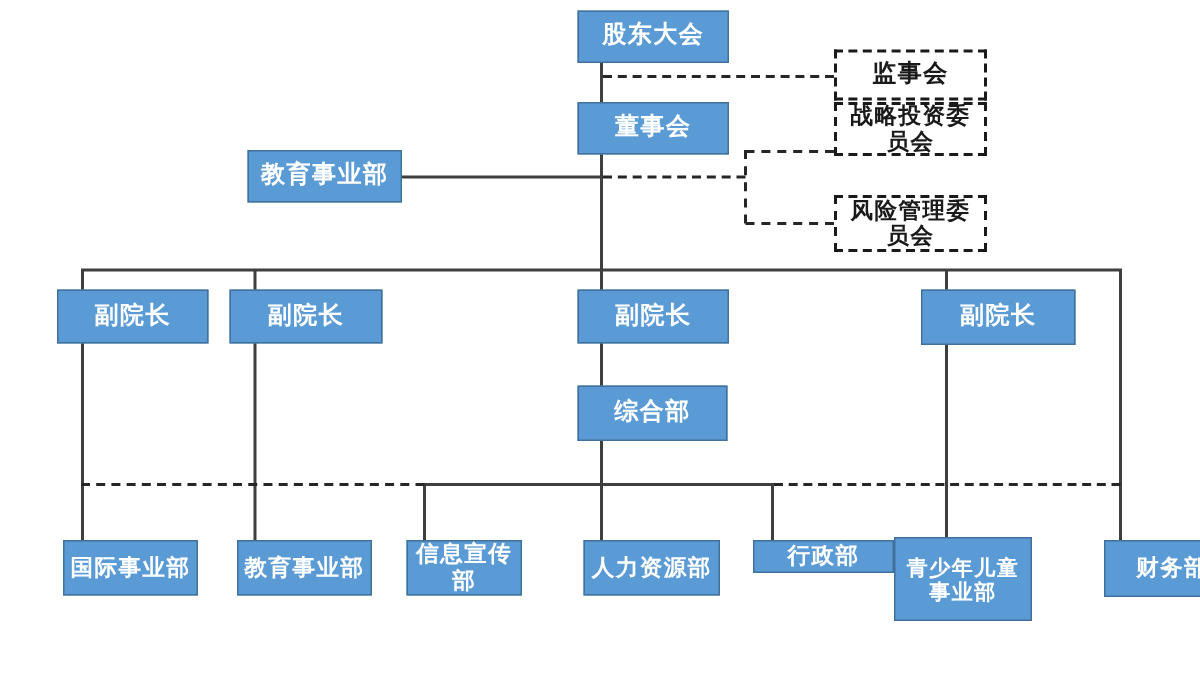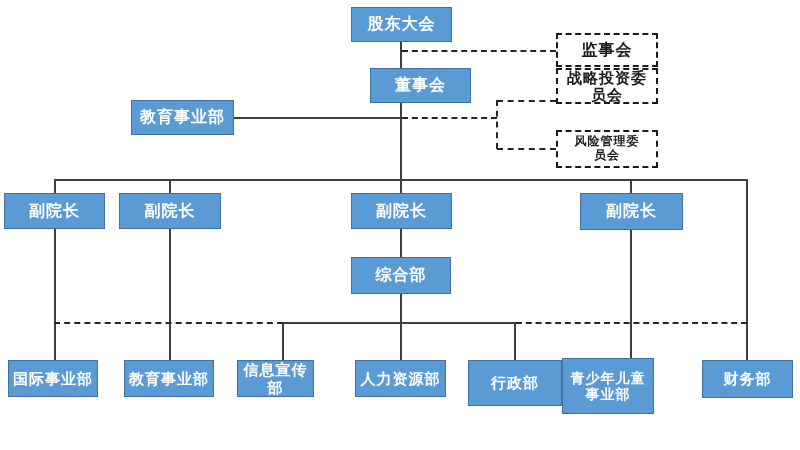--- a/index.html
+++ b/index.html
@@ -12,52 +12,53 @@
   .node{
     position:absolute;box-sizing:border-box;z-index:2;
     display:flex;align-items:center;justify-content:center;
     text-align:center;font-weight:bold;font-size:16px;line-height:1.15;
     white-space:pre-line;letter-spacing:1px;
   }
   .node.solid{
     background:var(--node-fill,#5B9BD5);
     border:1.5px solid var(--node-border,#41719C);
     color:var(--node-text,#fff);
+    margin-left:34px;
   }
   .node.dashed{
     background:var(--dashed-fill,#fff);
     border:2px dashed var(--dashed-border,#1a1a1a);
     color:var(--dashed-text,#1a1a1a);
   }
   
   .line{position:absolute;z-index:1;}
   .h {height:0;border-top:2px solid var(--connector-solid,#3f3f3f);}
   .v {width:0;border-left:2px solid var(--connector-solid,#3f3f3f);}
   .hd{height:0;border-top:2px dashed var(--connector-dashed,#262626);}
   .vd{width:0;border-left:2px dashed var(--connector-dashed,#262626);}
   
   .p-shareholders{left:351px;top:7px;width:101px;height:35px}
-  .p-board{left:370px;top:68px;width:101px;height:35px}
+  .p-board{left:351px;top:68px;width:101px;height:35px}
   .p-dean{left:351px;top:130px;width:101px;height:35px}
   .p-secretary{left:131px;top:100px;width:103px;height:35px}
   .p-vice1{left:4px;top:193px;width:101px;height:36px}
   .p-vice2{left:119px;top:193px;width:102px;height:36px}
   .p-vice3{left:351px;top:193px;width:101px;height:36px}
   .p-vice4{left:580px;top:193px;width:103px;height:37px}
   .p-general{left:351px;top:257px;width:100px;height:37px}
   .p-intl{left:8px;top:360px;width:90px;height:37px}
   .p-education{left:124px;top:360px;width:90px;height:37px}
   .p-info{left:237px;top:360px;width:77px;height:37px}
   .p-hr{left:355px;top:360px;width:91px;height:37px}
-  .p-admin{left:468px;top:360px;width:94px;height:46px}
+  .p-admin{left:468px;top:360px;width:94px;height:22px}
   .p-youth{left:562px;top:358px;width:92px;height:56px;font-size:14px}
   .p-finance{left:702px;top:360px;width:91px;height:38px}
   .p-supervisory{left:556px;top:33px;width:102px;height:34px}
   .p-strategy{left:556px;top:68px;width:102px;height:36px;font-size:15px}
-  .p-risk{left:556px;top:130px;width:102px;height:38px;font-size:12px}
+  .p-risk{left:556px;top:130px;width:102px;height:38px;font-size:15px}
   .bottom{font-size:15px}
   
   .l-trunk{left:400px;top:41px;height:319px}
   .l-v1{left:54px;top:180px;height:180px}
   .l-v2{left:169px;top:180px;height:180px}
   .l-v4{left:630px;top:180px;height:178px}
   .l-vright{left:746px;top:180px;height:180px}
   .l-vinfo{left:282px;top:322px;height:38px}
   .l-vadmin{left:514px;top:322px;height:38px}
   .l-row4{left:54px;top:179px;width:694px}

